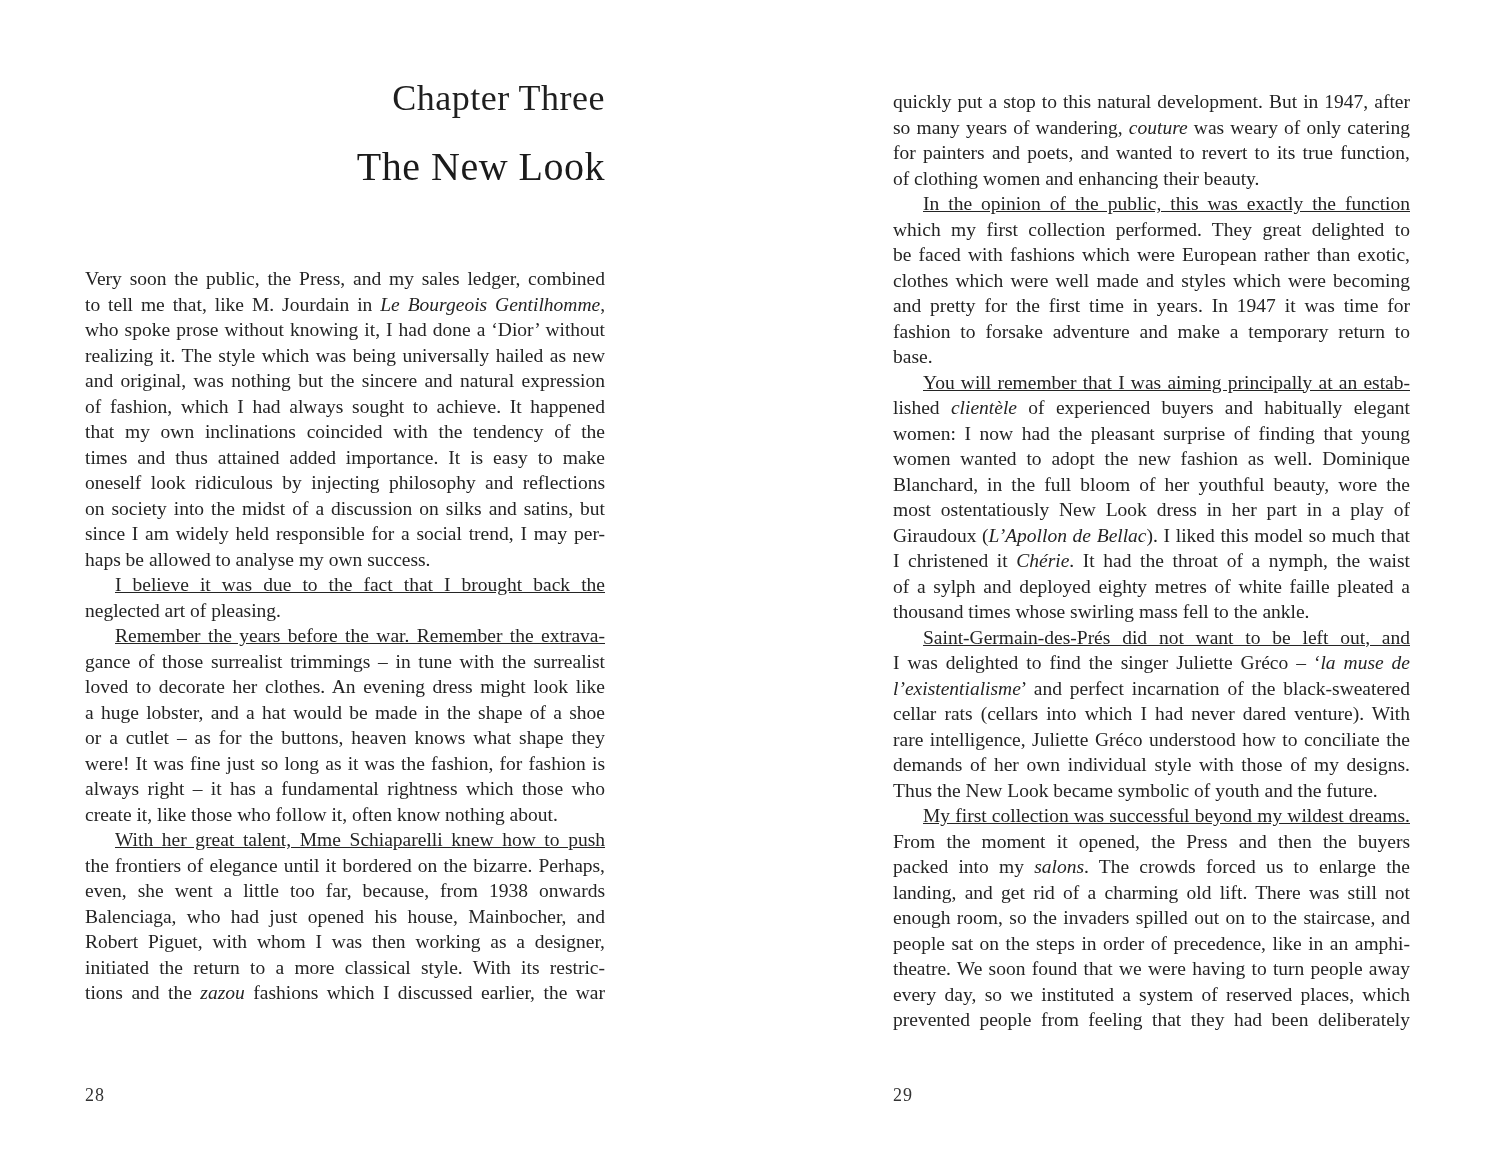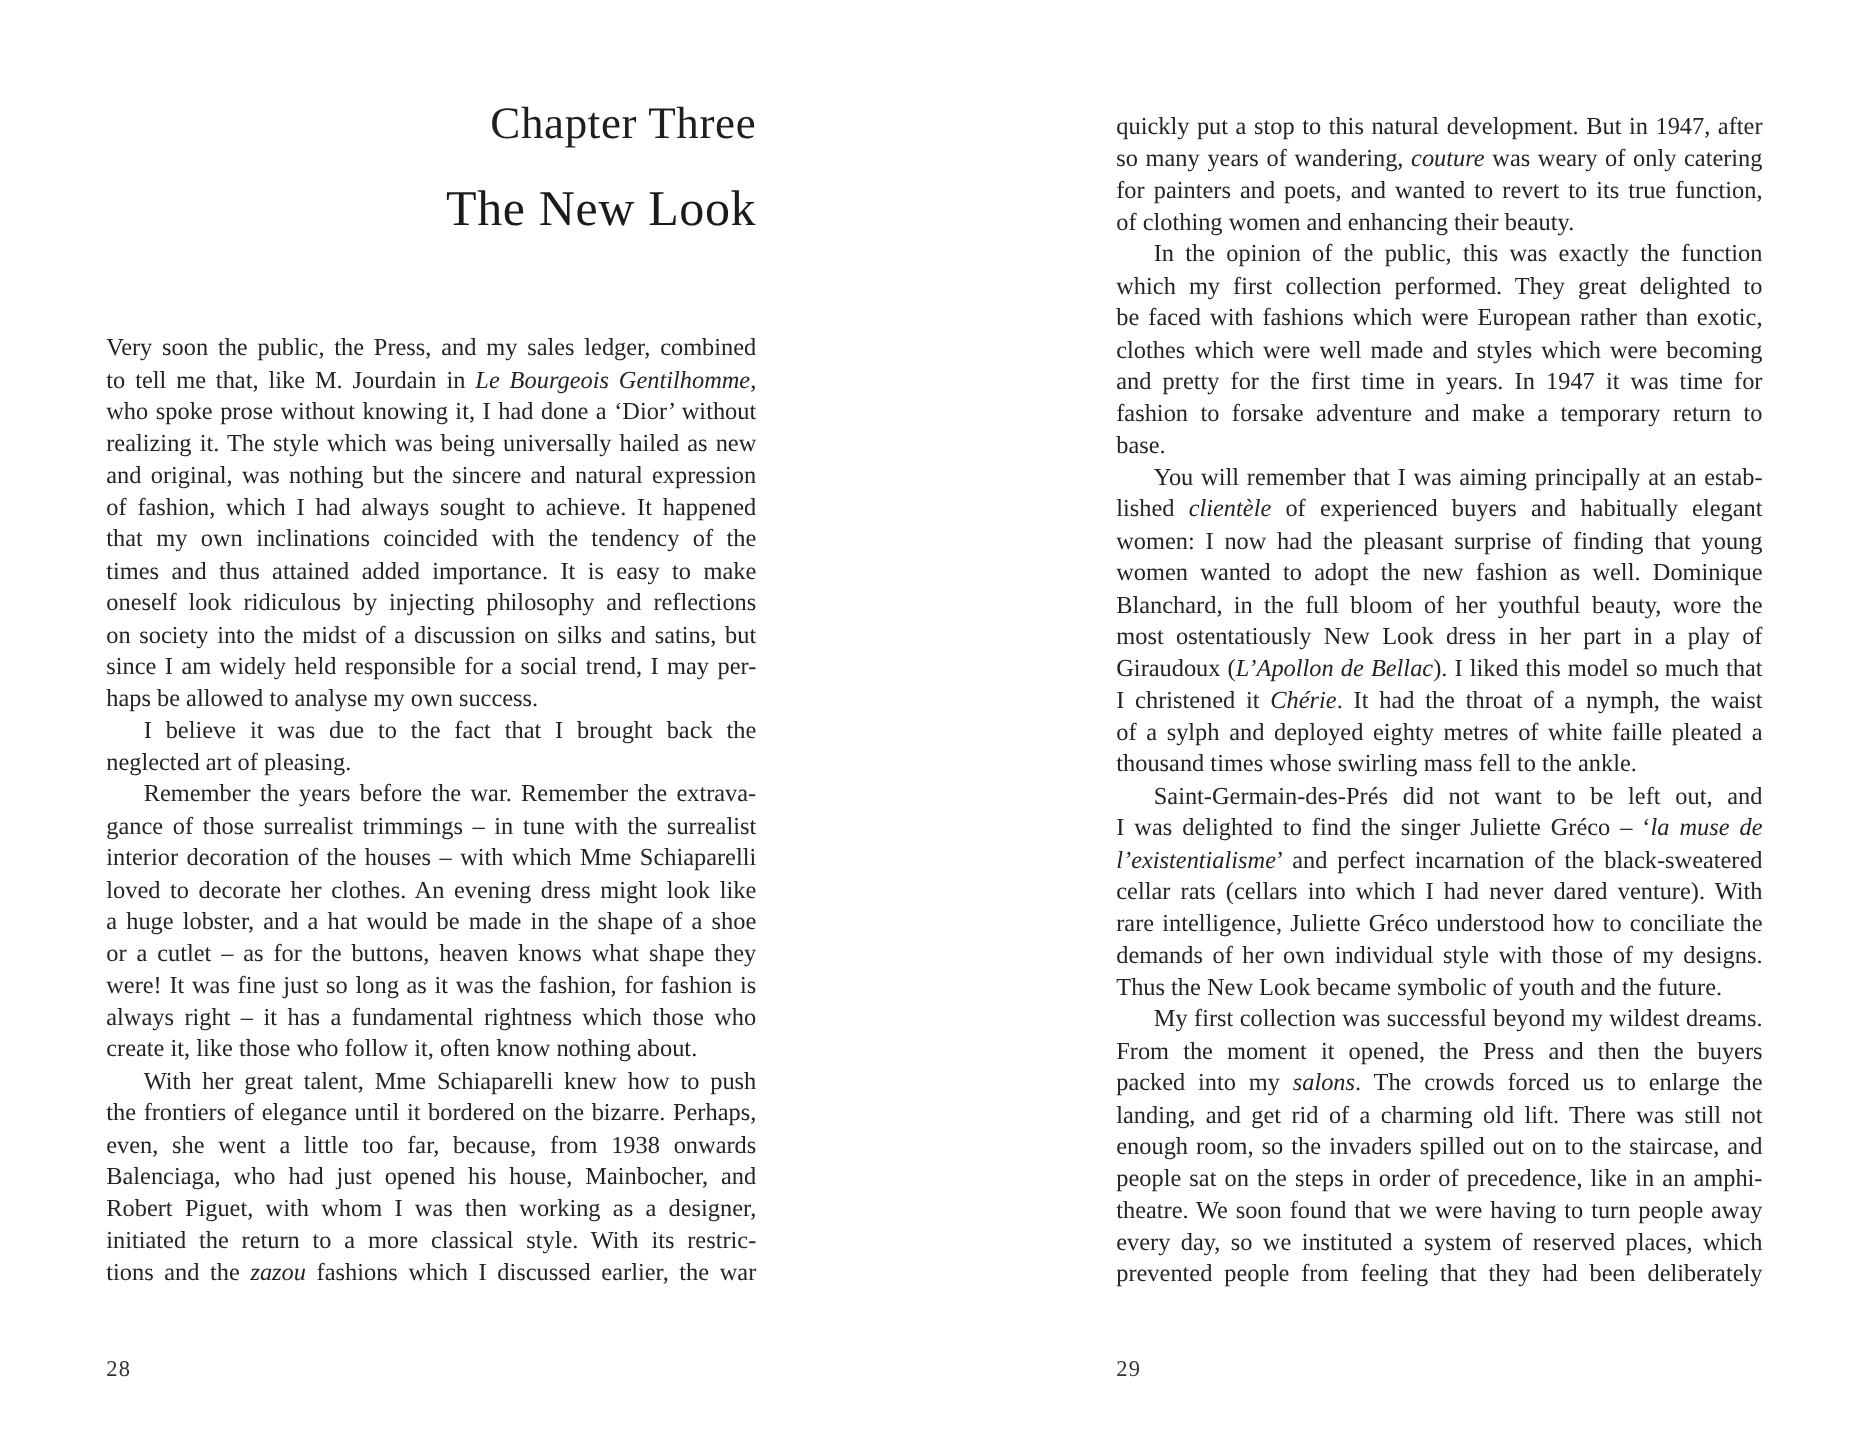--- a/index.html
+++ b/index.html
@@ -35,21 +35,21 @@
   .para { margin: 0; }
   .line {
     font-size: 19.5px;
     line-height: 25.5px;
     white-space: nowrap;
     text-align: justify;
     text-align-last: justify;
     color: #242424;
   }
   .line.endline { text-align-last: left; }
-  .line.indent  { padding-left: 30px; }
+  .line.indent  { padding-left: 30px; text-decoration: underline; }
   em { font-style: italic; }
 
   .page-number {
     position: absolute; top: 1084px; left: 0; right: 0;
     text-align: left;
     font-size: 18px; line-height: 22px;
     letter-spacing: 1px; color: #333333;
   }
 </style>
 </head>
@@ -75,21 +75,20 @@
           <div class="line">since I am widely held responsible for a social trend, I may per-</div>
           <div class="line endline">haps be allowed to analyse my own success.</div>
         </div>
         <div class="para">
           <div class="line indent">I believe it was due to the fact that I brought back the</div>
           <div class="line endline">neglected art of pleasing.</div>
         </div>
         <div class="para">
           <div class="line indent">Remember the years before the war. Remember the extrava-</div>
           <div class="line">gance of those surrealist trimmings – in tune with the surrealist</div>
-          <div class="line">interior decoration of the houses – with which Mme Schiaparelli</div>
           <div class="line">loved to decorate her clothes. An evening dress might look like</div>
           <div class="line">a huge lobster, and a hat would be made in the shape of a shoe</div>
           <div class="line">or a cutlet – as for the buttons, heaven knows what shape they</div>
           <div class="line">were! It was fine just so long as it was the fashion, for fashion is</div>
           <div class="line">always right – it has a fundamental rightness which those who</div>
           <div class="line endline">create it, like those who follow it, often know nothing about.</div>
         </div>
         <div class="para">
           <div class="line indent">With her great talent, Mme Schiaparelli knew how to push</div>
           <div class="line">the frontiers of elegance until it bordered on the bizarre. Perhaps,</div>

